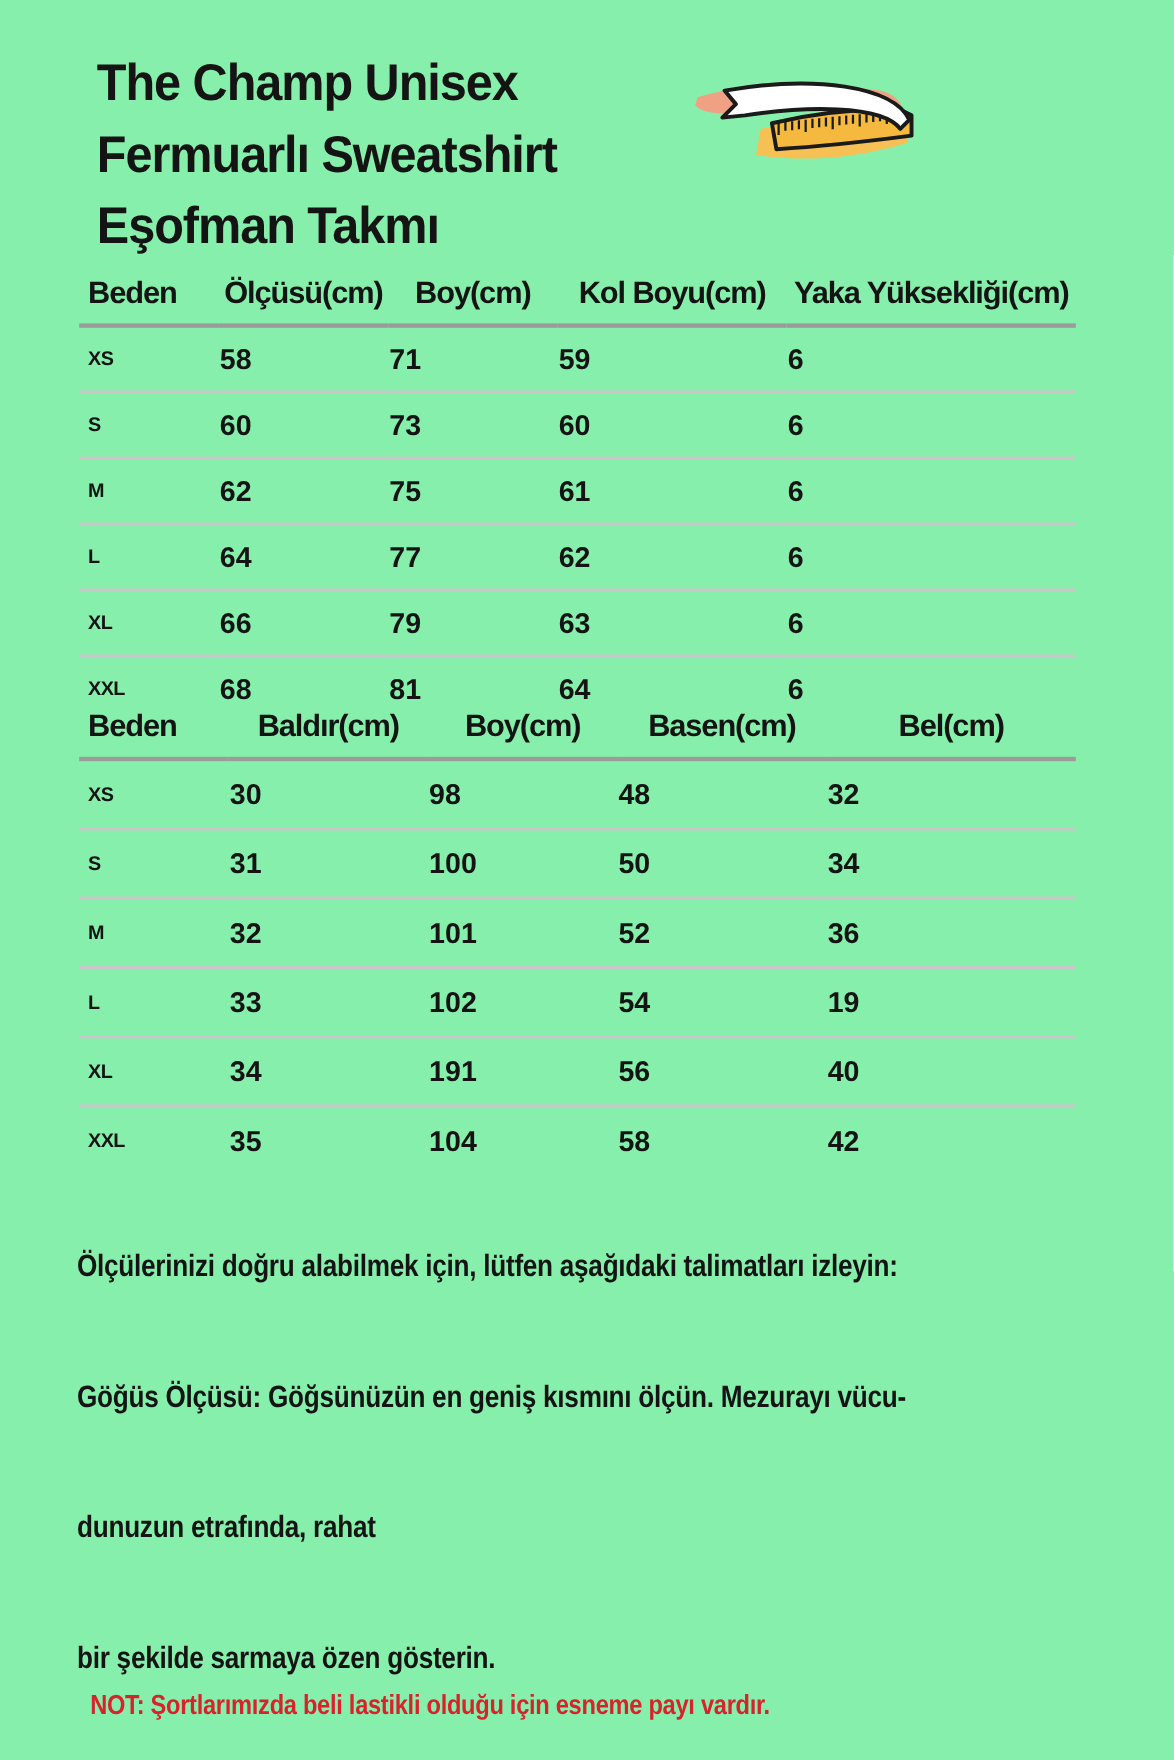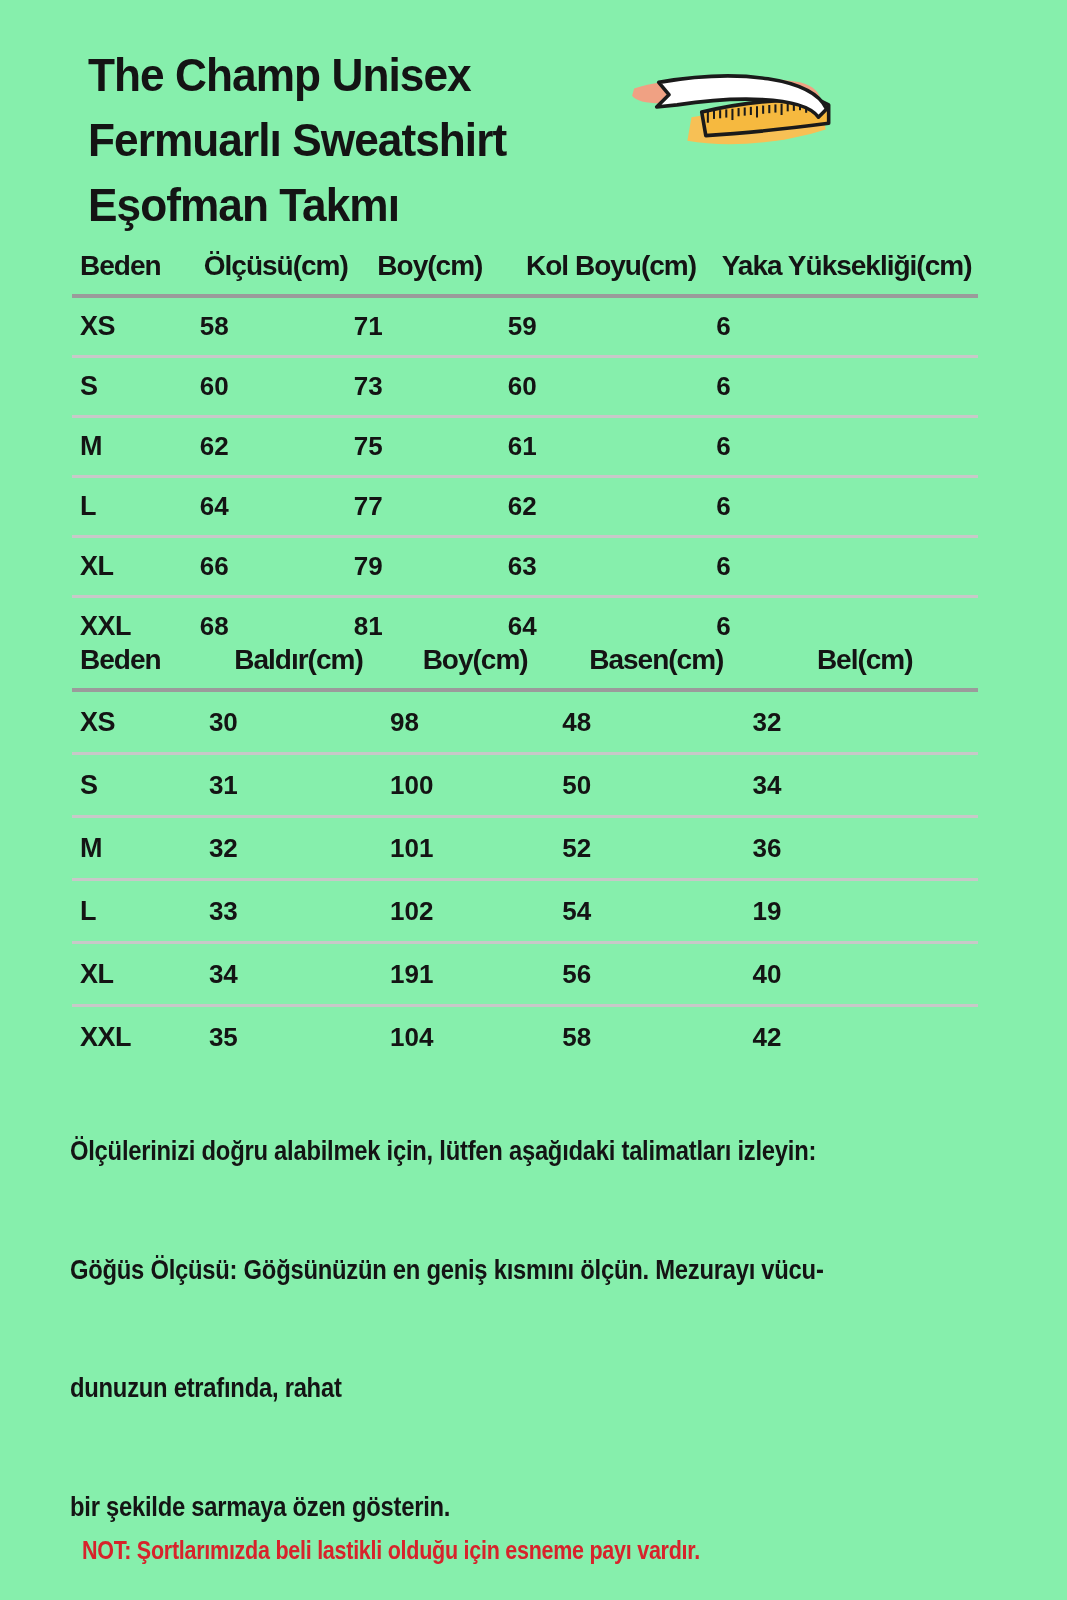--- a/index.html
+++ b/index.html
@@ -38,21 +38,21 @@
     font-size:26px;font-weight:bold;
     text-align:left;vertical-align:middle;
     border-bottom:3px solid #c8c8c8;
     white-space:nowrap;
   }
   .t1 td{height:55px;}
   .t2 td{height:58px;}
   .size-table tr:last-child td{border-bottom:none;}
   .size-table th:first-child,
   .size-table td:first-child{text-align:left;padding-left:8px;}
-  .size-table td:first-child{font-size:27px;letter-spacing:-.5px;}
+  .size-table td:first-child{font-size:18px;letter-spacing:-.5px;}
   
   .instructions{
     position:absolute;left:70px;top:1052px;
     font-size:28px;font-weight:bold;line-height:39.5px;
     letter-spacing:-.3px;white-space:pre;
     transform:scaleX(.85);transform-origin:0 0;
   }
   .instruction-line{white-space:pre;}
   
   .note{

